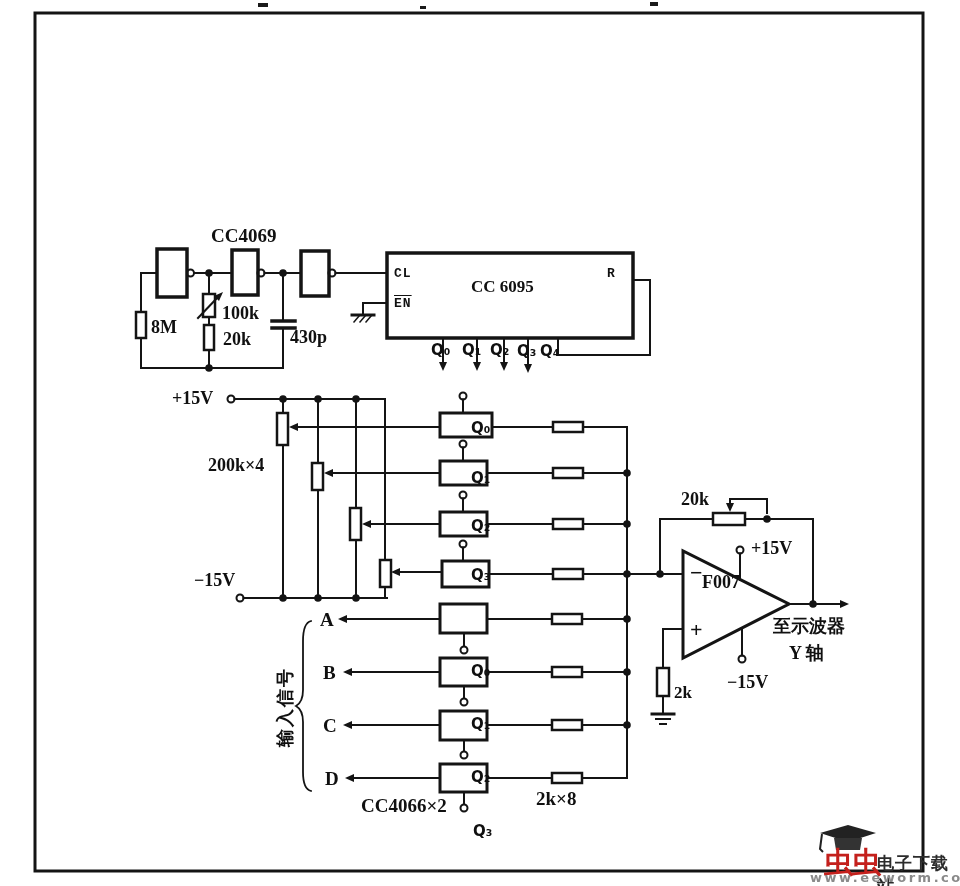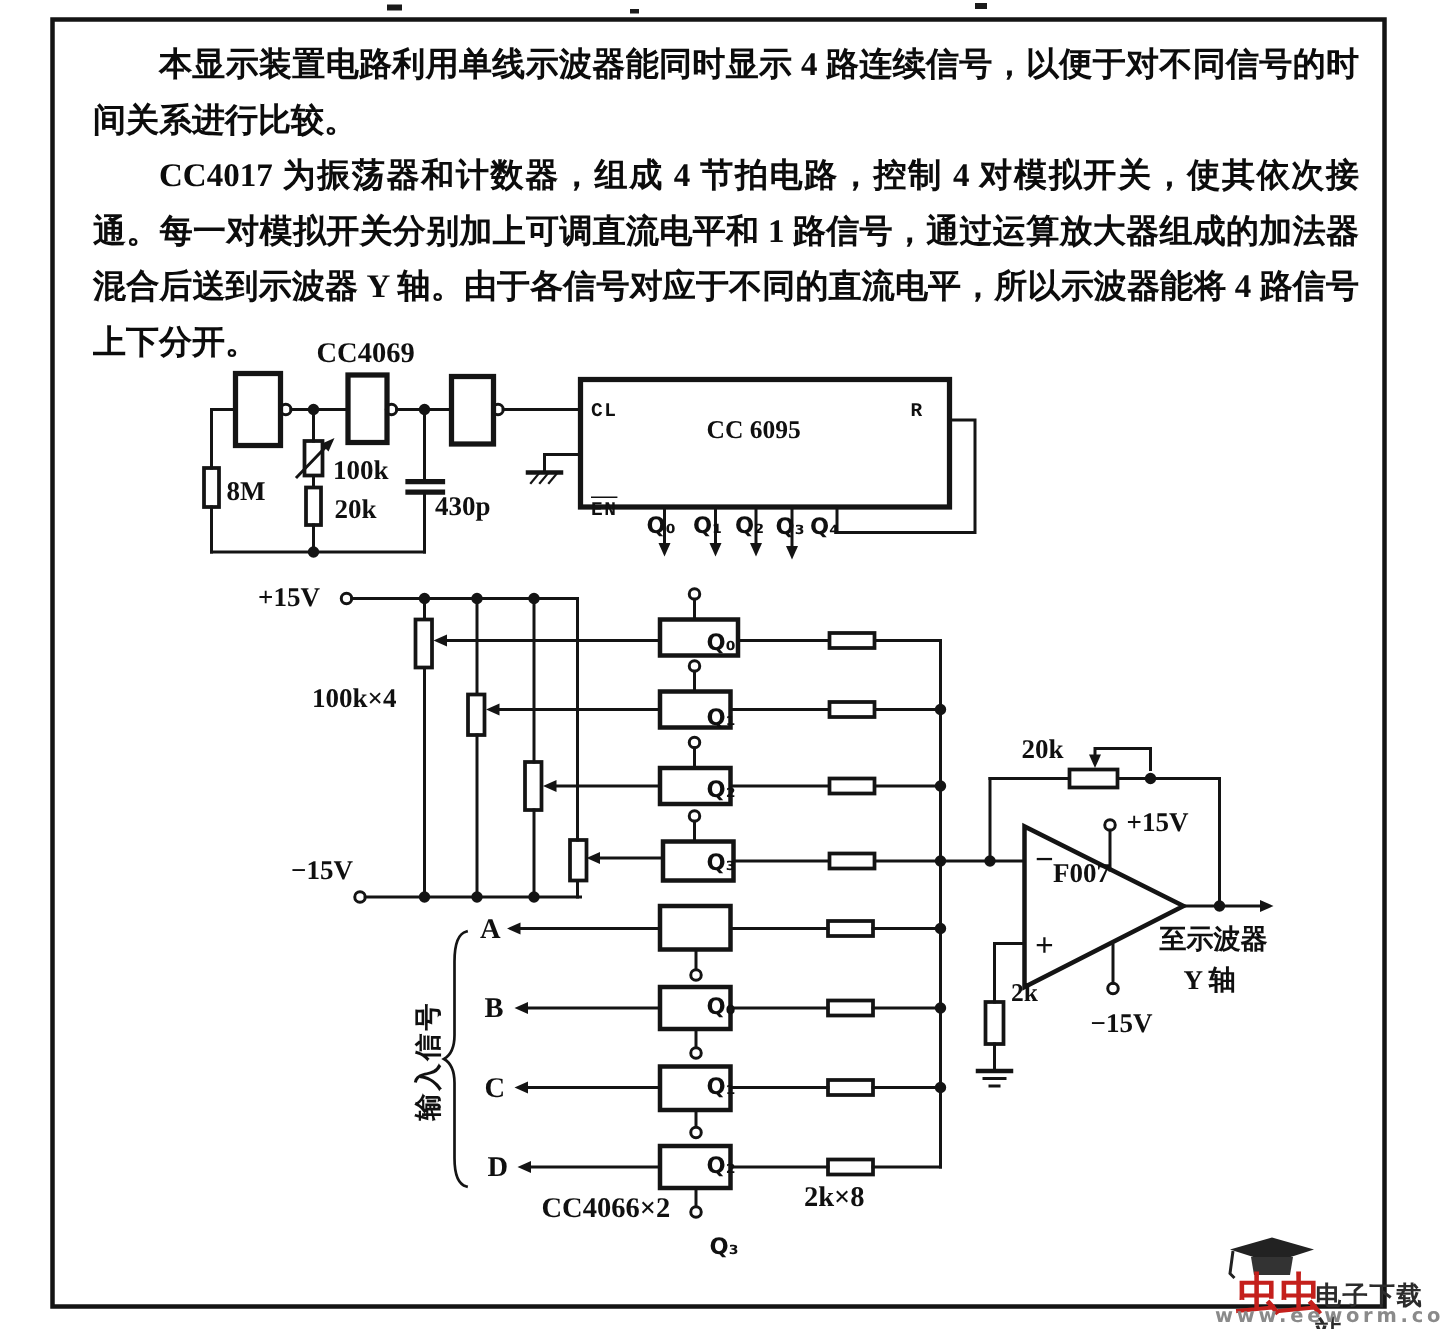--- a/index.html
+++ b/index.html
@@ -15,21 +15,21 @@
     text-align:justify;
   }
   #intro p { margin:0; text-indent:2em; }
   .lbl {
     position:absolute; white-space:nowrap; color:#101010;
     font-family:"Liberation Serif", serif; font-weight:700;
   } .f17 { font-size:17px; } .f18 { font-size:18px; }
   .f19 { font-size:19px; } .f22 { font-size:22px; }
   .qlbl { font-family:"DejaVu Sans", sans-serif; font-weight:700; font-size:15px;margin-top:28px; }
   .pin  { font-size:13px; letter-spacing:1px;font-family:Liberation Mono, monospace; }
-  .ov   { text-decoration:overline;margin-top:36px; }
+  .ov   { text-decoration:overline; }
   #watermark-center {
     position:absolute; left:318px; top:418px;
     font-family:"Liberation Sans", sans-serif; font-weight:700;
     font-size:46px; letter-spacing:2px; color:#ebebeb;
   }
   #brace-label {
     position:absolute; left:230px; top:695px; width:110px; height:24px;
     text-align:center; font-size:18px; font-weight:700; letter-spacing:2px;
     transform:rotate(-90deg); transform-origin:center;
   }
@@ -264,43 +264,39 @@
           <line x1="656" y1="719" x2="670" y2="719"></line>
           <line x1="660" y1="724" x2="666" y2="724"></line>
         </g>
 
         <line x1="789" y1="604" x2="840" y2="604"></line>
         <polygon points="849,604 840,600 840,608" fill="#141414" stroke="none"></polygon>
       </g>
     </g>
   </svg>
 
-  <div id="intro">
-    <p>本显示装置电路利用单线示波器能同时显示 4 路连续信号，以便于对不同信号的时间关系进行比较。</p>
-    <p>CC4017 为振荡器和计数器，组成 4 节拍电路，控制 4 对模拟开关，使其依次接通。每一对模拟开关分别加上可调直流电平和 1 路信号，通过运算放大器组成的加法器混合后送到示波器 Y 轴。由于各信号对应于不同的直流电平，所以示波器能将 4 路信号上下分开。</p>
-  </div>
 
   <div class="lbl f19" style="left:211px;top:225px">CC4069</div>
   <div class="lbl f18" style="left:151px;top:317px">8M</div>
   <div class="lbl f18" style="left:222px;top:303px">100k</div>
   <div class="lbl f18" style="left:223px;top:329px">20k</div>
   <div class="lbl f18" style="left:290px;top:327px">430p</div>
 
   <div class="lbl pin" style="left:394px;top:266px">CL</div>
   <div class="lbl pin ov" style="left:394px;top:296px">EN</div>
   <div class="lbl f17" style="left:471px;top:277px">CC 6095</div>
   <div class="lbl pin" style="left:607px;top:266px">R</div>
   <div class="lbl qlbl" style="left:431px;top:313px">Q₀</div>
   <div class="lbl qlbl" style="left:462px;top:313px">Q₁</div>
   <div class="lbl qlbl" style="left:490px;top:313px">Q₂</div>
   <div class="lbl qlbl" style="left:517px;top:314px">Q₃</div>
   <div class="lbl qlbl" style="left:540px;top:314px">Q₄</div>
 
   <div class="lbl f18" style="left:172px;top:388px">+15V</div>
-  <div class="lbl f18" style="left:208px;top:455px">100k×4</div>
+  <div class="lbl f18" style="left:208px;top:455px">200k×4</div>
   <div class="lbl f18" style="left:194px;top:570px">−15V</div>
   <div class="lbl qlbl" style="left:471px;top:391px">Q₀</div>
   <div class="lbl qlbl" style="left:471px;top:441px">Q₁</div>
   <div class="lbl qlbl" style="left:471px;top:489px">Q₂</div>
   <div class="lbl qlbl" style="left:471px;top:538px">Q₃</div>
 
   <div class="lbl f19" style="left:320px;top:609px">A</div>
   <div class="lbl f19" style="left:323px;top:662px">B</div>
   <div class="lbl f19" style="left:323px;top:715px">C</div>
   <div class="lbl f19" style="left:325px;top:768px">D</div>
@@ -311,21 +307,21 @@
   <div class="lbl qlbl" style="left:471px;top:740px">Q₂</div>
   <div class="lbl qlbl" style="left:473px;top:794px">Q₃</div>
   <div class="lbl f19" style="left:536px;top:788px">2k×8</div>
 
   <div class="lbl f18" style="left:681px;top:489px">20k</div>
   <div class="lbl f18" style="left:751px;top:538px">+15V</div>
   <div class="lbl f18" style="left:727px;top:672px">−15V</div>
   <div class="lbl f18" style="left:702px;top:572px">F007</div>
   <div class="lbl f22" style="left:690px;top:560px">−</div>
   <div class="lbl f22" style="left:690px;top:617px">+</div>
-  <div class="lbl f17" style="left:674px;top:652px">2k</div>
+  <div class="lbl f17" style="left:674px;top:683px">2k</div>
   <div class="lbl f18" style="left:773px;top:614px">至示波器</div>
   <div class="lbl f18" style="left:789px;top:641px">Y 轴</div>
 
   <svg style="position:absolute;left:808px;top:822px" width="72" height="36" viewBox="0 0 72 36">
     <polygon points="12,11 40,3 68,11 40,20" fill="#222"></polygon>
     <polygon points="26,16 54,16 52,28 28,28" fill="#333"></polygon>
     <polyline points="14,12 12,27 15,30" fill="none" stroke="#222" stroke-width="2"></polyline>
   </svg>
   <div id="logo-brand">虫虫</div>
   <div id="logo-site">电子下载站</div>

